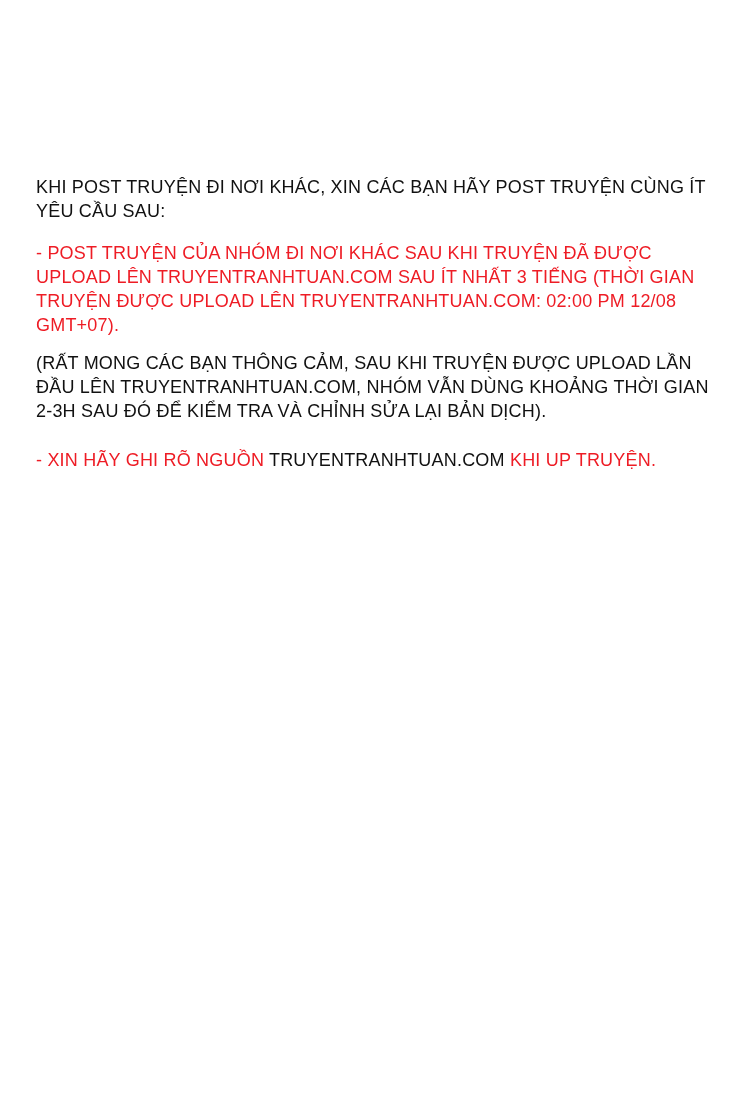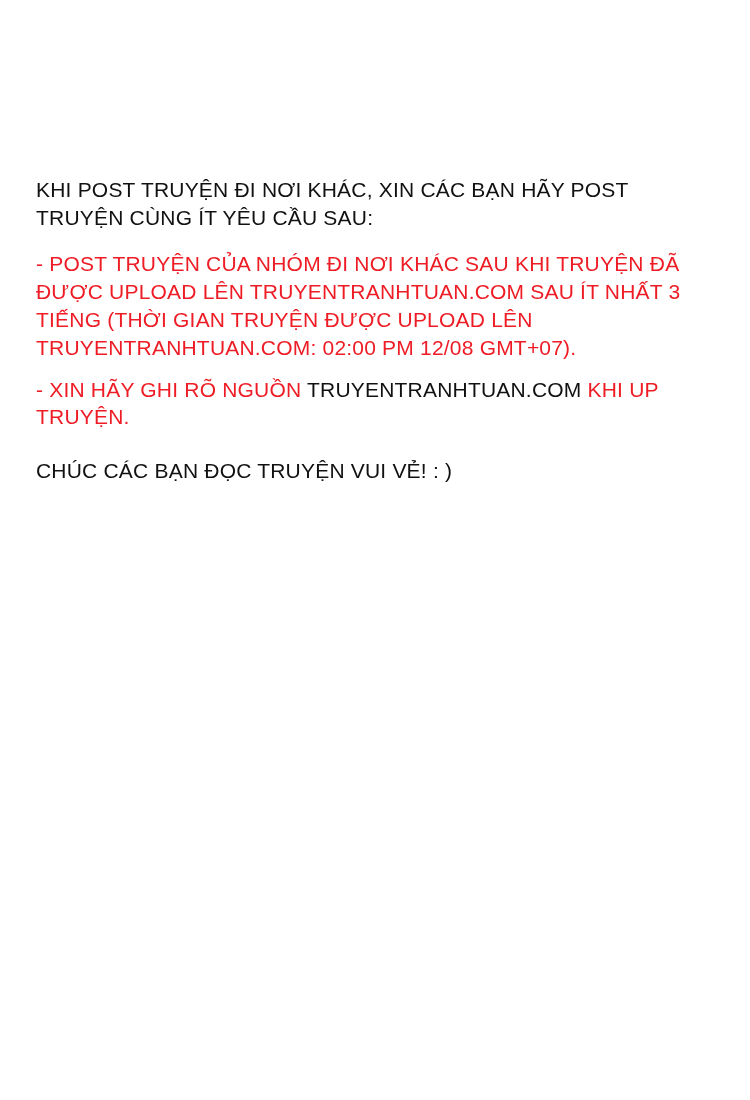--- a/index.html
+++ b/index.html
@@ -21,21 +21,21 @@
     box-sizing: border-box;
   }
   .notice {
     position: absolute;
     left: 36px;
     top: 176px;
     width: 678px;
   }
   .para {
     margin: 0 0 18px 0;
-    font-size: 21px;
+    font-size: 18px;
     line-height: 1.33;
     letter-spacing: 0.2px;
     color: #111111;
     text-transform: uppercase;
     font-weight: 400;
   }
   .para.red {
     color: #ee1c25;
   }
   .para.mixed {
@@ -62,22 +62,22 @@
 </head>
 <body>
 
 <div class="page">
   <div class="notice">
 
     <p class="para block-para">Khi post truyện đi nơi khác, xin các bạn hãy post truyện cùng ít yêu cầu sau:</p>
 
     <p class="para red tight">- Post truyện của nhóm đi nơi khác sau khi truyện đã được upload lên truyentranhtuan.com sau ít nhất 3 tiếng (thời gian truyện được upload lên truyentranhtuan.com: 02:00 PM 12/08 GMT+07).</p>
 
+    <p class="para block-para gap-lg">(Rất mong các bạn thông cảm, sau khi truyện được upload lần đầu lên truyentranhtuan.com, nhóm vẫn dùng khoảng thời gian 2-3h sau đó để kiểm tra và chỉnh sửa lại bản dịch).</p>
 
     <p class="para mixed gap-lg">
       <span>- Xin hãy ghi rõ nguồn </span><span class="black-inline">truyentranhtuan.com</span><span> khi up truyện.</span>
     </p>
 
 
-    <p class="para final">Chúc các bạn đọc truyện vui vẻ! : )</p>
 
   </div>
 </div>
 
 </body></html>

